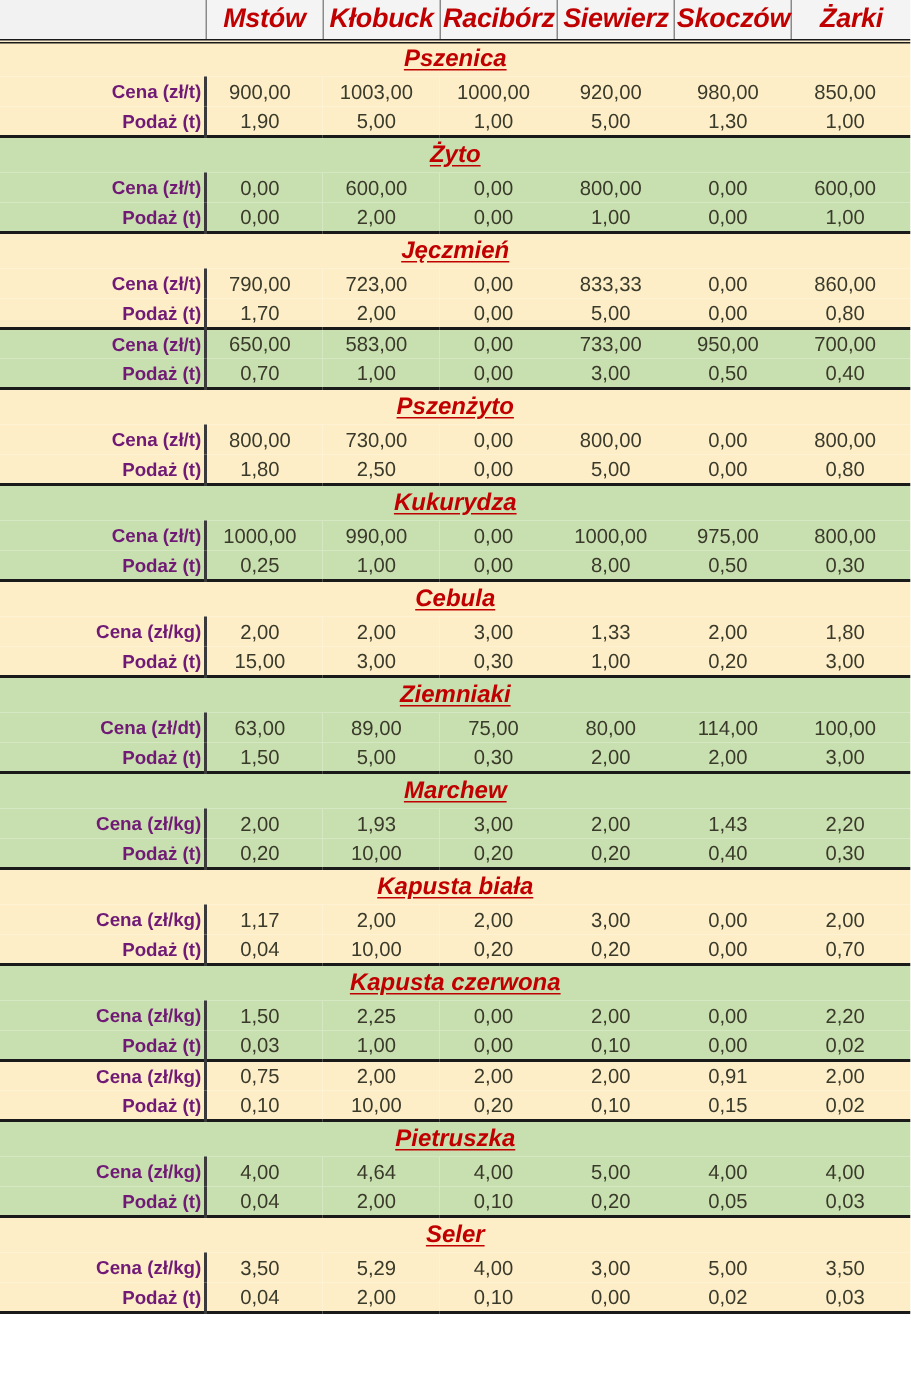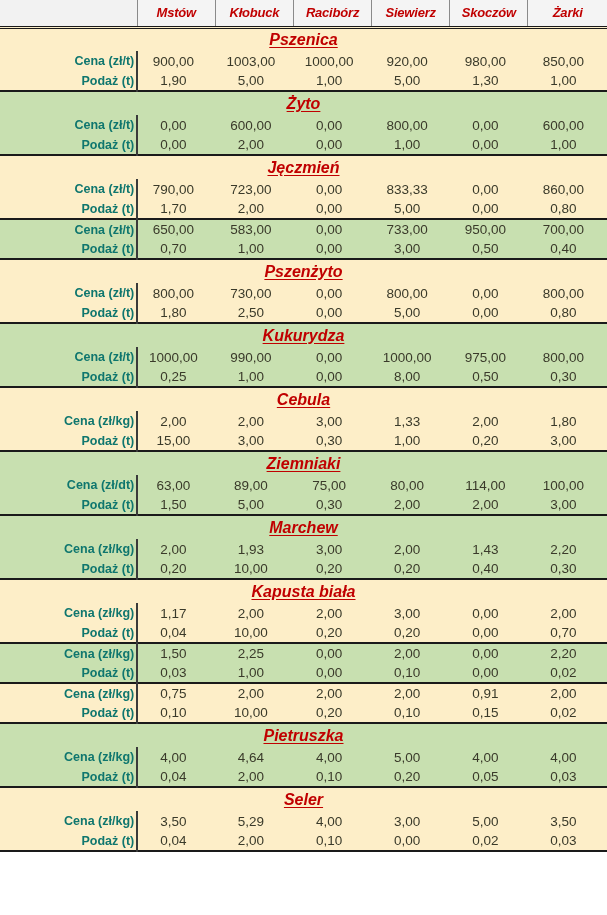--- a/index.html
+++ b/index.html
@@ -37,21 +37,21 @@
   tr.head-row { height: 27px; }
   td.head-blank {
     background: #f2f2f2;
     border-bottom: 3px double #1a1a1a;
   }
   td.head-city {
     background: #f4f4f4;
     color: #c00000;
     font-style: italic;
     font-weight: bold;
-    font-size: 13px;
+    font-size: 18px;
     text-align: center;
     vertical-align: middle;
     border-left: 1px solid #8a8a8a;
     border-bottom: 3px double #1a1a1a;
     white-space: nowrap;
     letter-spacing: -0.2px;
   }
 
   
   tr.title-row { height: 24px; }
@@ -69,21 +69,21 @@
     text-underline-offset: 2px;
   }
 
   
   tr.data-row { height: 20px; }
   td.rowlabel {
     text-align: right;
     vertical-align: middle;
     font-weight: bold;
     font-size: 12.5px;
-    color: #0f766e;
+    color: #701a75;
     padding-right: 2px;
     border-right: 2px solid #3a3a3a;
     white-space: nowrap;
   }
   td.val {
     text-align: center;
     vertical-align: middle;
     font-size: 13.5px;
     color: #3a3a2a;
     padding-right: 8px;
@@ -347,20 +347,23 @@
           <td class="rowlabel">Podaż (t)</td>
           <td class="val">0,04</td>
           <td class="val">10,00</td>
           <td class="val">0,20</td>
           <td class="val">0,20</td>
           <td class="val">0,00</td>
           <td class="val last">0,70</td>
         </tr>
       </tbody>
       <tbody class="section bg-green">
+        <tr class="title-row">
+          <td class="sec-title" colspan="7"><span class="tx">Kapusta czerwona</span></td>
+        </tr>
         <tr class="data-row">
           <td class="rowlabel">Cena (zł/kg)</td>
           <td class="val">1,50</td>
           <td class="val">2,25</td>
           <td class="val">0,00</td>
           <td class="val">2,00</td>
           <td class="val">0,00</td>
           <td class="val last">2,20</td>
         </tr>
         <tr class="data-row">

